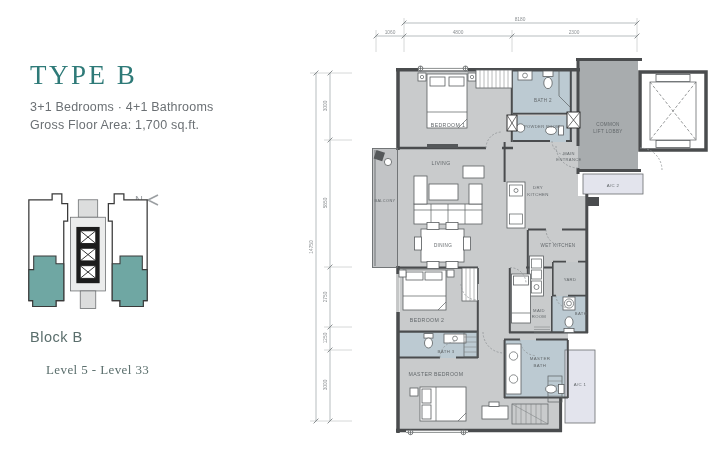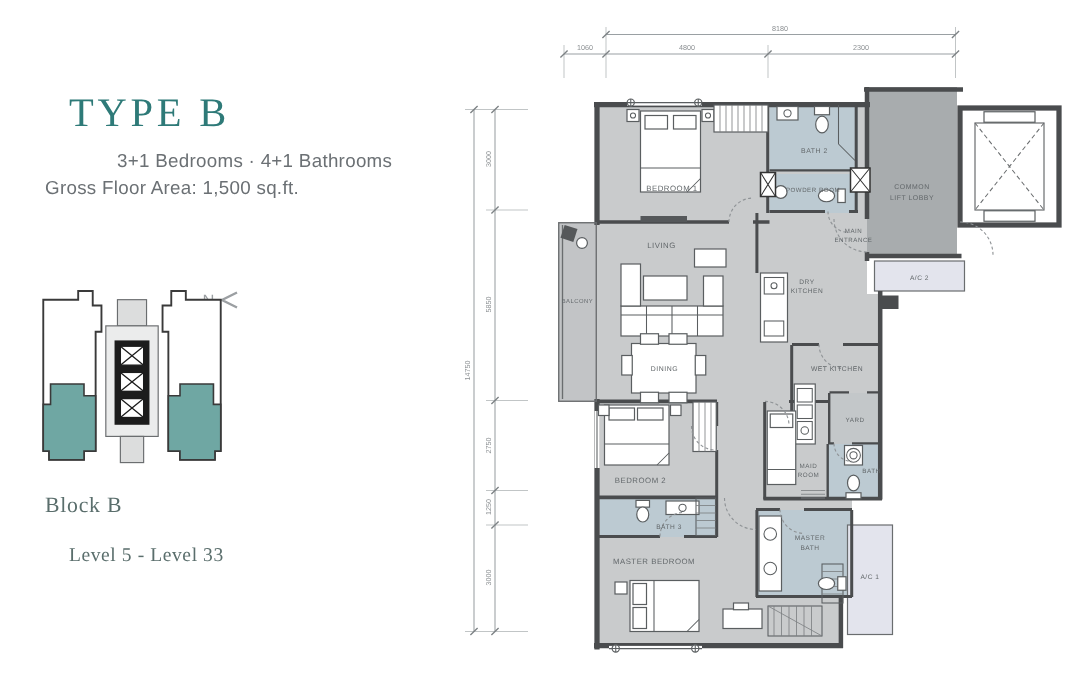--- a/index.html
+++ b/index.html
@@ -1,30 +1,30 @@
 <!DOCTYPE html>
 <html><head>
 <meta charset="utf-8">
 <style>
   html,body{margin:0;padding:0;}
   body{
     width:725px;height:450px;position:relative;overflow:hidden;
     background:#ffffff;font-family:"Liberation Sans",sans-serif;
   }
   .title{
-    position:absolute;left:46px;top:60px;margin:0;
+    position:absolute;left:30px;top:60px;margin:0;
     font-family:"Liberation Serif",serif;font-weight:400;
     font-size:27px;letter-spacing:2.5px;color:#2e7a78;
   }
   .sub{position:absolute;left:30px;margin:0;color:#6b7074;font-size:12.5px;letter-spacing:.2px;}
-  .sub1{top:100px;margin-left:48px;}
+  .sub1{top:100px;}
   .sub2{top:118px;}
   .blockname{
     position:absolute;left:30px;top:329px;margin:0;
-    font-family:Liberation Serif, serif;color:#5a6e6c;font-size:14.5px;letter-spacing:.5px;
+    font-family:Liberation Sans, sans-serif;color:#5a6e6c;font-size:14.5px;letter-spacing:.5px;
   }
   .levels{
     position:absolute;left:30px;top:346px;margin:16px;
     font-family:"Liberation Serif",serif;color:#5a6e6c;font-size:13px;letter-spacing:.4px;
   }
   svg{position:absolute;}
   #keyplan{left:24px;top:188px;}
   #north{left:134px;top:192px;}
   #plan{left:300px;top:0px;}
   text{font-family:"Liberation Sans",sans-serif;}
@@ -38,21 +38,21 @@
   .door{fill:none;stroke:#8f9396;stroke-width:.75;stroke-dasharray:2,1.6;}
   .dim{stroke:#9aa0a3;stroke-width:.7;fill:none;}
   .ext{stroke:#b4b8ba;stroke-width:.55;fill:none;}
   .tick{stroke:#7d8285;stroke-width:.9;fill:none;}
 </style>
 </head>
 <body>
 
 <h1 class="title">TYPE B</h1>
 <p class="sub sub1">3+1 Bedrooms · 4+1 Bathrooms</p>
-<p class="sub sub2">Gross Floor Area: 1,500 sq.ft.</p>
+<p class="sub sub2">Gross Floor Area: 1,700 sq.ft.</p>
 <p class="blockname">Block B</p>
 <p class="levels">Level 5 - Level 33</p>
 
 <svg id="north" width="28" height="16" viewBox="0 0 28 16">
   <text x="1" y="12" font-size="11" fill="#9b9fa2">N</text>
   <path d="M24,3 L14,8 L24,13" stroke="#9b9fa2" stroke-width="1.6" fill="none"></path>
 </svg>
 
 <svg id="keyplan" width="128" height="138" viewBox="0 0 132 142">
 

